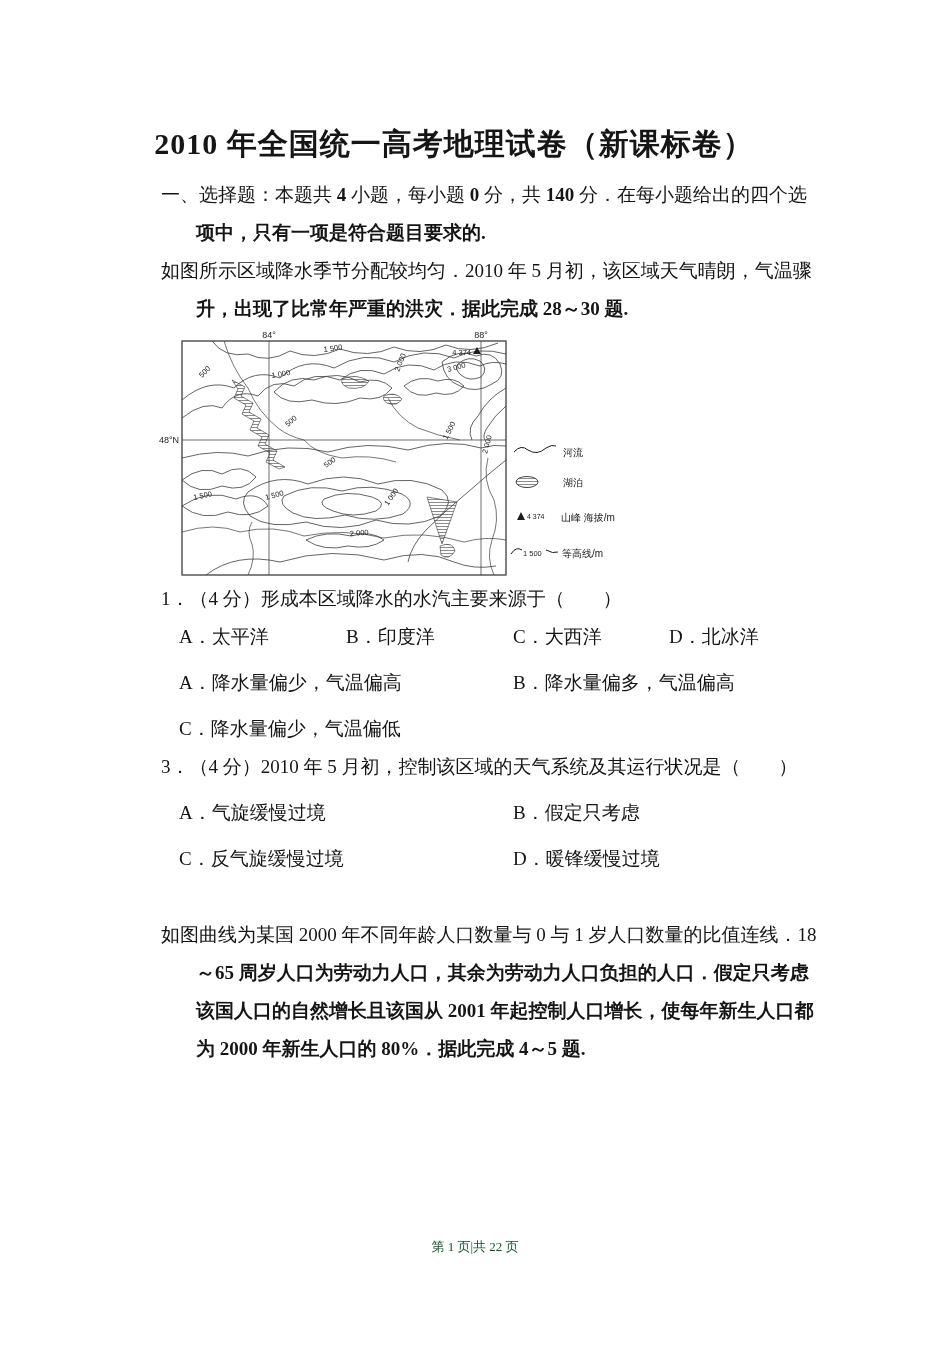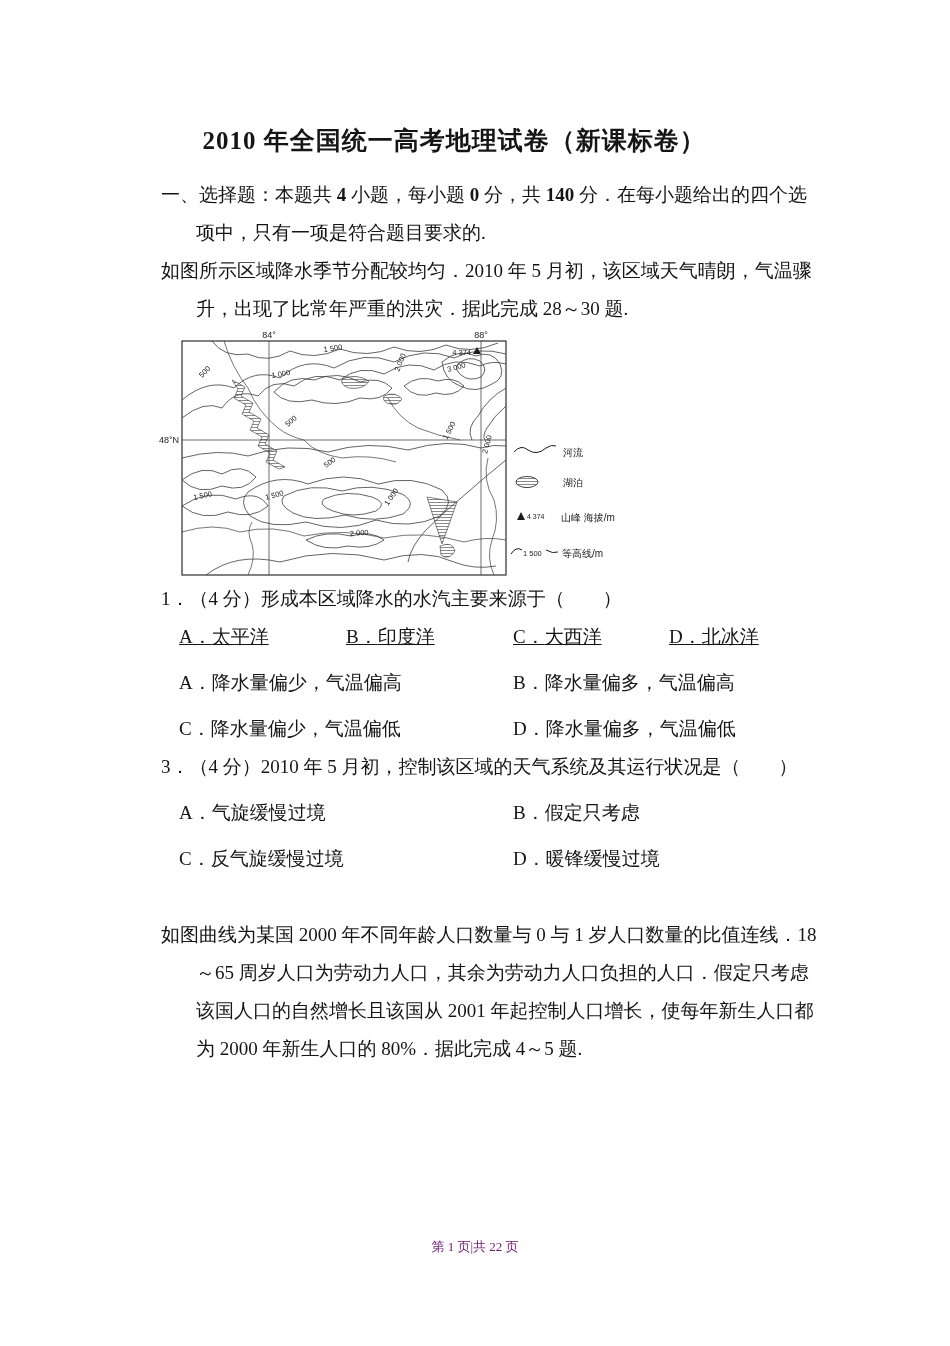--- a/index.html
+++ b/index.html
@@ -3,38 +3,38 @@
 <meta charset="utf-8">
 <style>
   html,body { margin:0; padding:0; }
   body {
     width:950px; height:1346px; position:relative; background:#ffffff;
     font-family:"Liberation Serif","DejaVu Serif",serif; color:#151515;
     overflow:hidden;
   }
   .title {
     position:absolute; top:124px; left:0; width:908px; text-align:center;
-    font-size:25px; font-weight:bold; letter-spacing:1px; white-space:nowrap;
+    font-size:30px; font-weight:bold; letter-spacing:1px; white-space:nowrap;
   }
   .content {
     position:absolute; left:161px; top:176px; width:700px; font-size:19px;
   }
   .line { height:38px; line-height:38px; white-space:nowrap; }
-  .indent { padding-left:35px; }
+  .indent { padding-left:35px;font-weight:bold; }
   .b { font-weight:bold; }
   .opts { padding-left:18px; display:grid; height:38px; line-height:38px; }
-  .opts4 { grid-template-columns:167px 167px 156px 1fr;text-decoration:underline; }
+  .opts4 { grid-template-columns:167px 167px 156px 1fr; }
   .opts2 { grid-template-columns:334px 1fr;margin-top:8px; }
   .spacer { height:38px; }
   .figure { height:252px; position:relative; }
   .figure svg { position:absolute; left:-5px; top:2px; }
   .map-text { font-family:"Liberation Sans","DejaVu Sans",sans-serif; fill:#1c1c1c; }
   .footer {
     position:absolute; top:1238px; left:0; width:950px; text-align:center;
-    font-size:13px; color:#701a75;
+    font-size:13px; color:#14532d;
   }
 </style>
 </head>
 <body>
 
 <div class="title">2010 年全国统一高考地理试卷（新课标卷）</div>
 
 <div class="content">
 
   <div class="line">
@@ -153,21 +153,20 @@
     <span><span>C．</span><span>大西洋</span></span>
     <span><span>D．</span><span>北冰洋</span></span>
   </div>
 
   <div class="opts opts2">
     <span><span>A．</span><span>降水量偏少，气温偏高</span></span>
     <span><span>B．</span><span>降水量偏多，气温偏高</span></span>
   </div>
   <div class="opts opts2">
     <span><span>C．</span><span>降水量偏少，气温偏低</span></span>
-    <span><span>D．</span><span>降水量偏多，气温偏低</span></span>
   </div>
 
   <div class="line">
     <span>3．</span><span>（4 分）2010 年 5 月初，控制该区域的天气系统及其运行状况是（　　）</span>
   </div>
   <div class="opts opts2">
     <span><span>A．</span><span>气旋缓慢过境</span></span>
     <span><span>B．</span><span>假定只考虑</span></span>
   </div>
   <div class="opts opts2">

